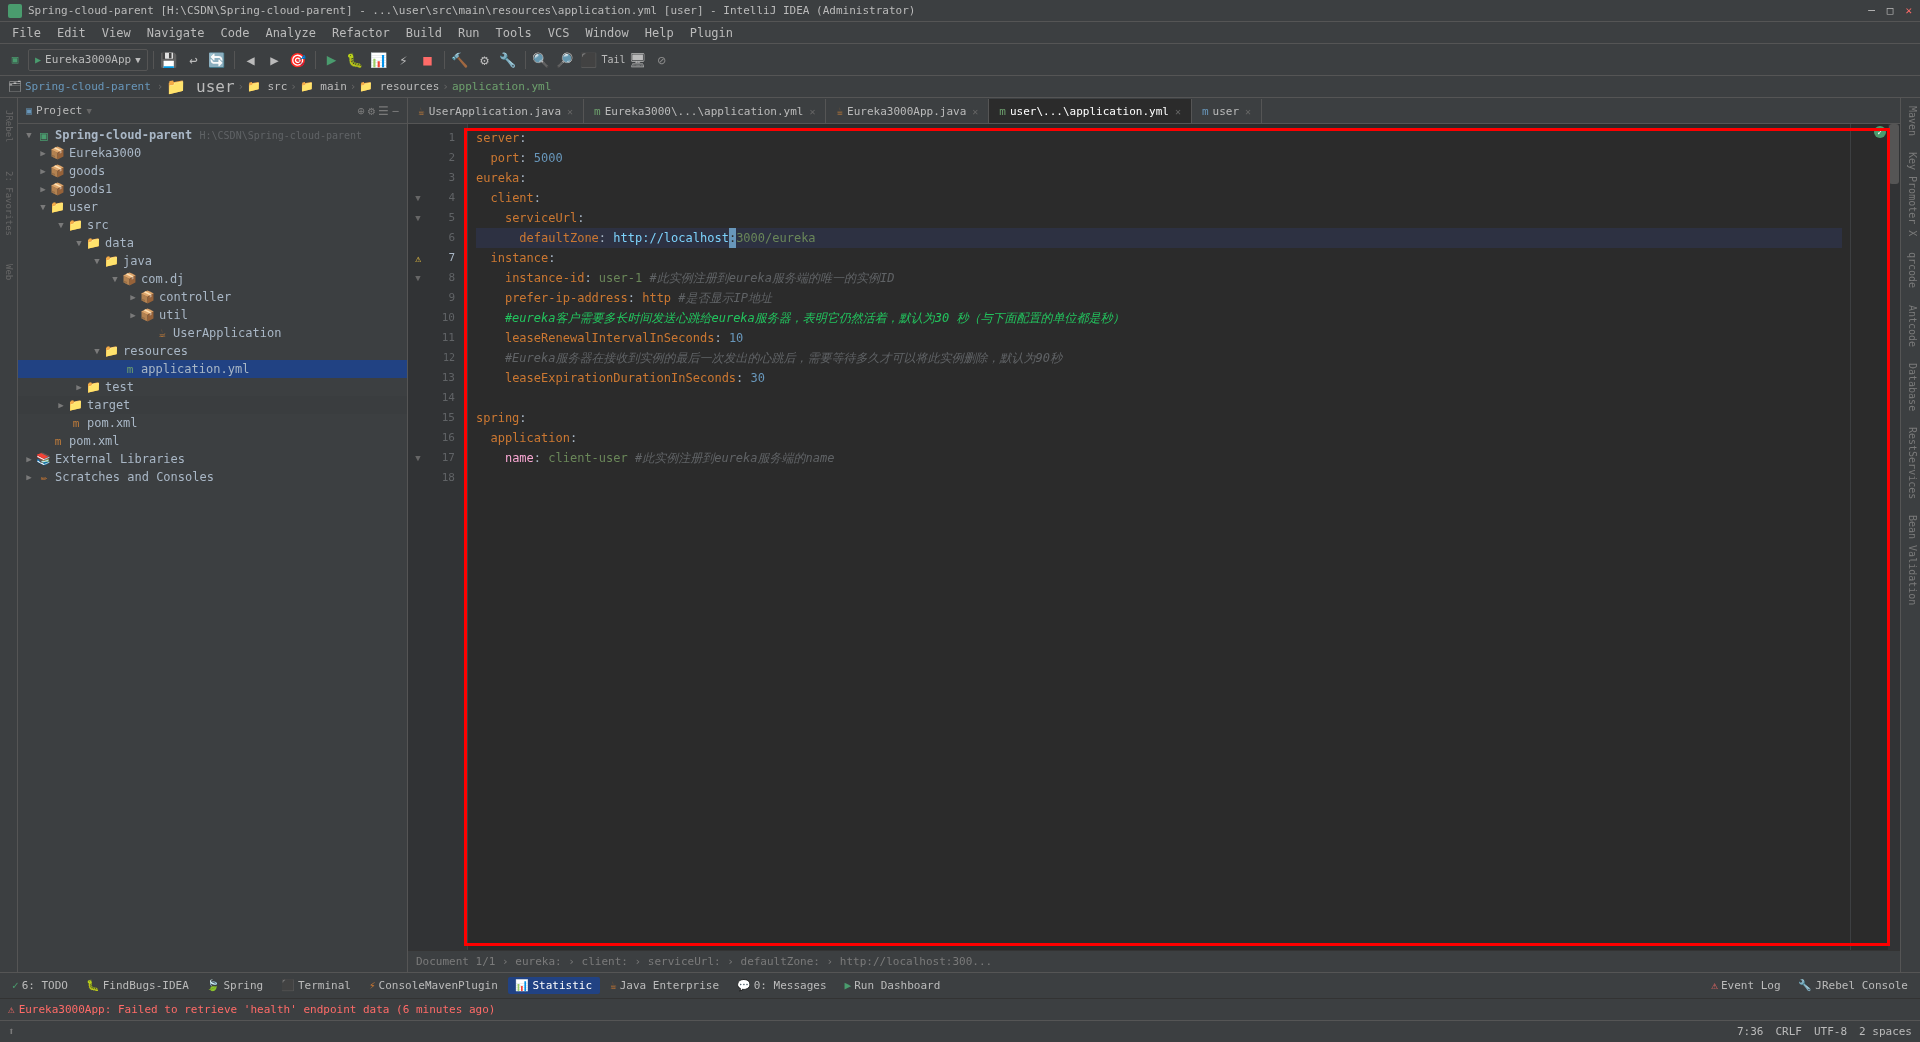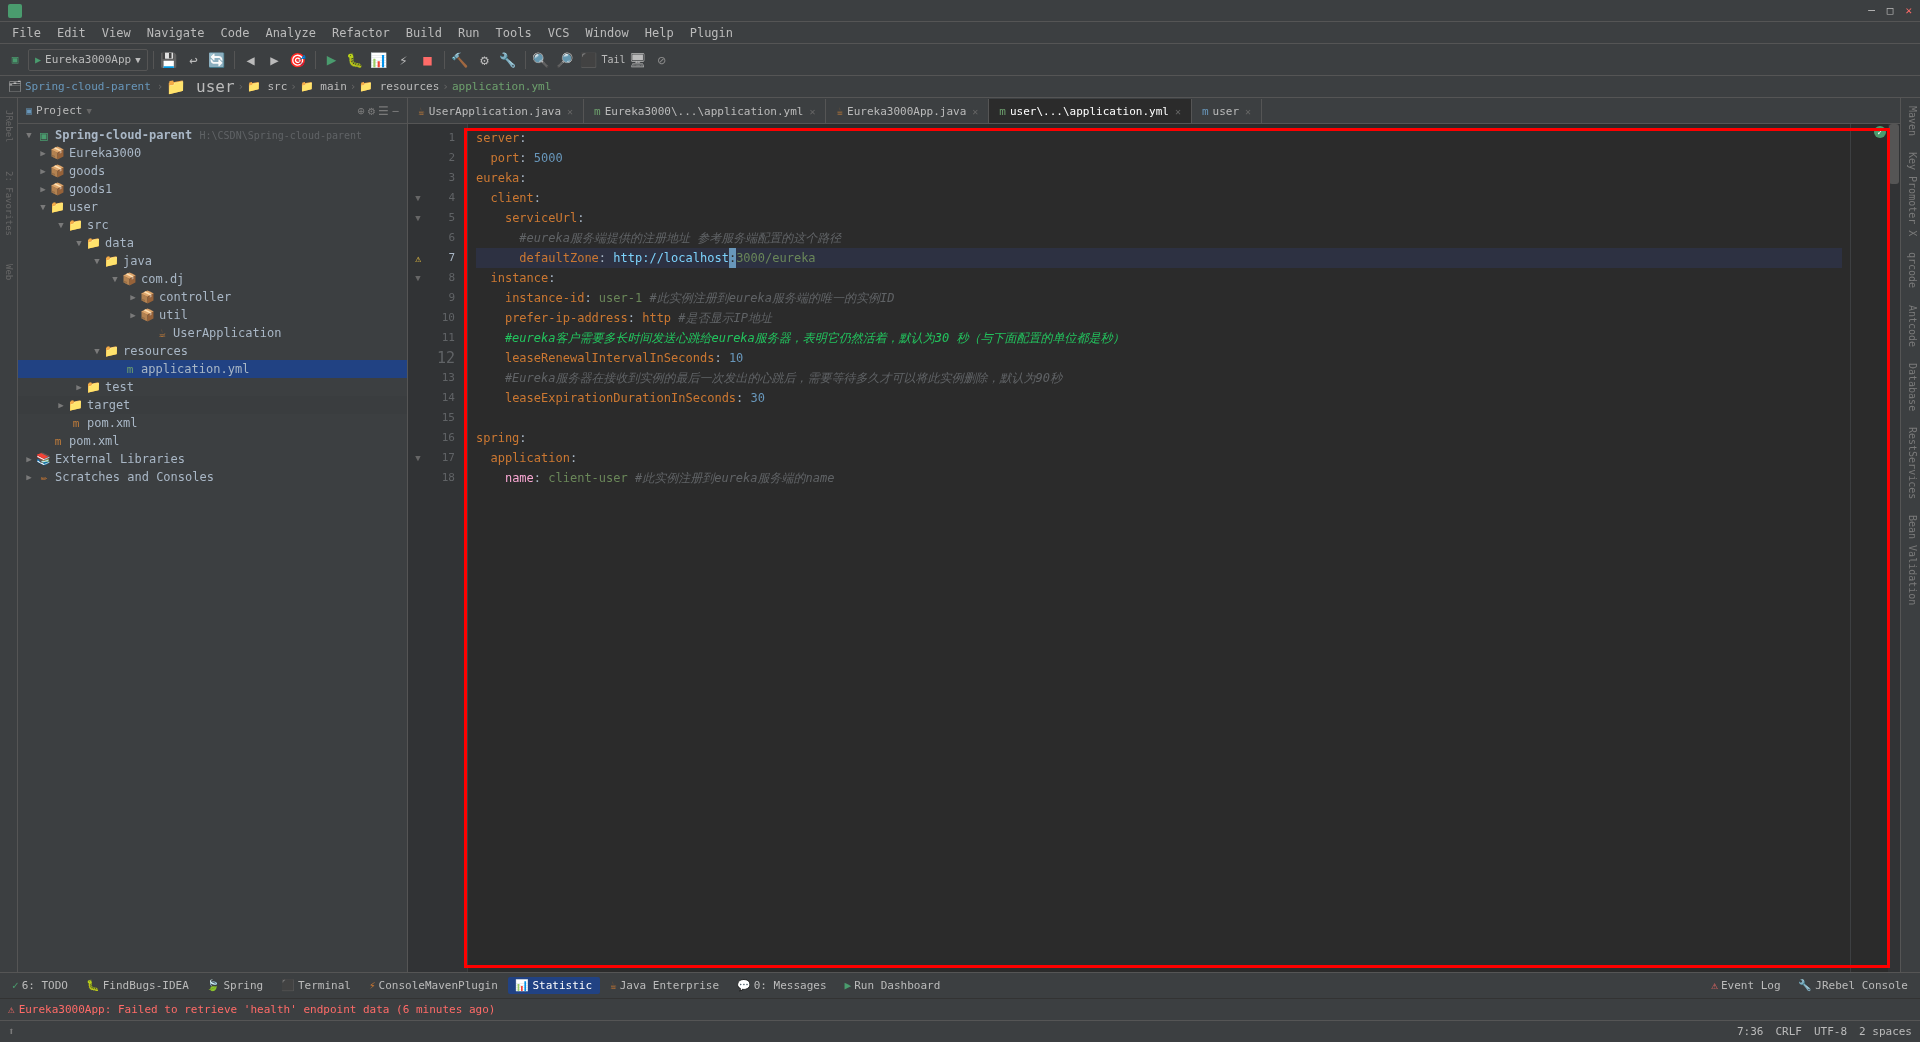--- a/index.html
+++ b/index.html
@@ -88,20 +88,21 @@
     ::-webkit-scrollbar { width: 6px; height: 6px; }
     ::-webkit-scrollbar-track { background: #3c3f41; }
     ::-webkit-scrollbar-thumb { background: #555; }
     .gutter-line { height: 20px; display: flex; align-items: center; justify-content: center; }
   </style>
 </head>
 <body>
 
 <div id="title-bar">
   <span class="title-icon"></span>
+  <span>Spring-cloud-parent [H:\CSDN\Spring-cloud-parent] - ...\user\src\main\resources\application.yml [user] - IntelliJ IDEA (Administrator)</span>
   <span style="margin-left:auto; display:flex; gap:12px;">
     <span style="cursor:pointer;">─</span>
     <span style="cursor:pointer;">□</span>
     <span style="cursor:pointer; color:#ff6b68;">✕</span>
   </span>
 </div>
 
 <div id="menu-bar">
   <span class="menu-item">File</span>
   <span class="menu-item">Edit</span>
@@ -394,21 +395,21 @@
         <div style="height:20px; display:flex; align-items:center; justify-content:flex-end; padding-right:6px; font-size:11px;">2</div>
         <div style="height:20px; display:flex; align-items:center; justify-content:flex-end; padding-right:6px; font-size:11px;">3</div>
         <div style="height:20px; display:flex; align-items:center; justify-content:flex-end; padding-right:6px; font-size:11px;">4</div>
         <div style="height:20px; display:flex; align-items:center; justify-content:flex-end; padding-right:6px; font-size:11px;">5</div>
         <div style="height:20px; display:flex; align-items:center; justify-content:flex-end; padding-right:6px; font-size:11px;">6</div>
         <div style="height:20px; display:flex; align-items:center; justify-content:flex-end; padding-right:6px; font-size:11px; color:#a9b7c6;">7</div>
         <div style="height:20px; display:flex; align-items:center; justify-content:flex-end; padding-right:6px; font-size:11px;">8</div>
         <div style="height:20px; display:flex; align-items:center; justify-content:flex-end; padding-right:6px; font-size:11px;">9</div>
         <div style="height:20px; display:flex; align-items:center; justify-content:flex-end; padding-right:6px; font-size:11px;">10</div>
         <div style="height:20px; display:flex; align-items:center; justify-content:flex-end; padding-right:6px; font-size:11px;">11</div>
-        <div style="height:20px; display:flex; align-items:center; justify-content:flex-end; padding-right:6px; font-size:15px;">12</div>
+        <div style="height:20px; display:flex; align-items:center; justify-content:flex-end; padding-right:6px; font-size:10px;">12</div>
         <div style="height:20px; display:flex; align-items:center; justify-content:flex-end; padding-right:6px; font-size:11px;">13</div>
         <div style="height:20px; display:flex; align-items:center; justify-content:flex-end; padding-right:6px; font-size:11px;">14</div>
         <div style="height:20px; display:flex; align-items:center; justify-content:flex-end; padding-right:6px; font-size:11px;">15</div>
         <div style="height:20px; display:flex; align-items:center; justify-content:flex-end; padding-right:6px; font-size:11px;">16</div>
         <div style="height:20px; display:flex; align-items:center; justify-content:flex-end; padding-right:6px; font-size:11px;">17</div>
         <div style="height:20px; display:flex; align-items:center; justify-content:flex-end; padding-right:6px; font-size:11px;">18</div>
       </div>
 
       <div id="code-area">
 
@@ -425,23 +426,20 @@
         </div>
 
         <div class="code-line">
           <span style="color:#a9b7c6;">  </span><span style="color:#cc7832;">client</span><span style="color:#a9b7c6;">:</span>
         </div>
 
         <div class="code-line">
           <span style="color:#a9b7c6;">    </span><span style="color:#cc7832;">serviceUrl</span><span style="color:#a9b7c6;">:</span>
         </div>
 
-        <div class="code-line">
-          <span style="color:#606366; font-style:italic;">      #eureka服务端提供的注册地址 参考服务端配置的这个路径</span>
-        </div>
 
         <div class="code-line cursor-line" style="background:#2d3142;">
           <span style="color:#a9b7c6;">      </span><span style="color:#cc7832;">defaultZone</span><span style="color:#a9b7c6;">: </span><span style="color:#7dd3fc;">http://localhost</span><span style="background:#6897bb; color:#2b2b2b;">:</span><span style="color:#6a8759;">3000/eureka</span>
         </div>
 
         <div class="code-line">
           <span style="color:#a9b7c6;">  </span><span style="color:#cc7832;">instance</span><span style="color:#a9b7c6;">:</span>
         </div>
 
         <div class="code-line">
@@ -487,20 +485,23 @@
         <div style="position:absolute; top:0; right:0; width:12px; height:100%; background:#313335;">
           <div style="position:absolute; top:0; width:10px; height:60px; background:#555; border-radius:3px; margin:0 1px;"></div>
         </div>
 
         <div style="position:absolute; top:2px; right:14px; width:12px; height:12px; background:#4a9c6e; border-radius:50%; display:flex; align-items:center; justify-content:center;">
           <span style="color:#fff; font-size:9px; font-weight:bold;">✓</span>
         </div>
       </div>
     </div>
 
+    <div style="height:22px; background:#3c3f41; border-top:1px solid #333; display:flex; align-items:center; padding:0 8px; font-size:11px; color:#7a7a7a;">
+      <span>Document 1/1 › eureka: › client: › serviceUrl: › defaultZone: › http://localhost:300...</span>
+    </div>
   </div>
 
   <div id="right-panels" style="width:20px; background:#3c3f41; border-left:1px solid #555; display:flex; flex-direction:column; overflow:hidden;">
     <div class="right-panel-label">Maven</div>
     <div class="right-panel-label">Key Promoter X</div>
     <div class="right-panel-label">qrcode</div>
     <div class="right-panel-label">Antcode</div>
     <div class="right-panel-label">Database</div>
     <div class="right-panel-label">RestServices</div>
     <div class="right-panel-label">Bean Validation</div>

